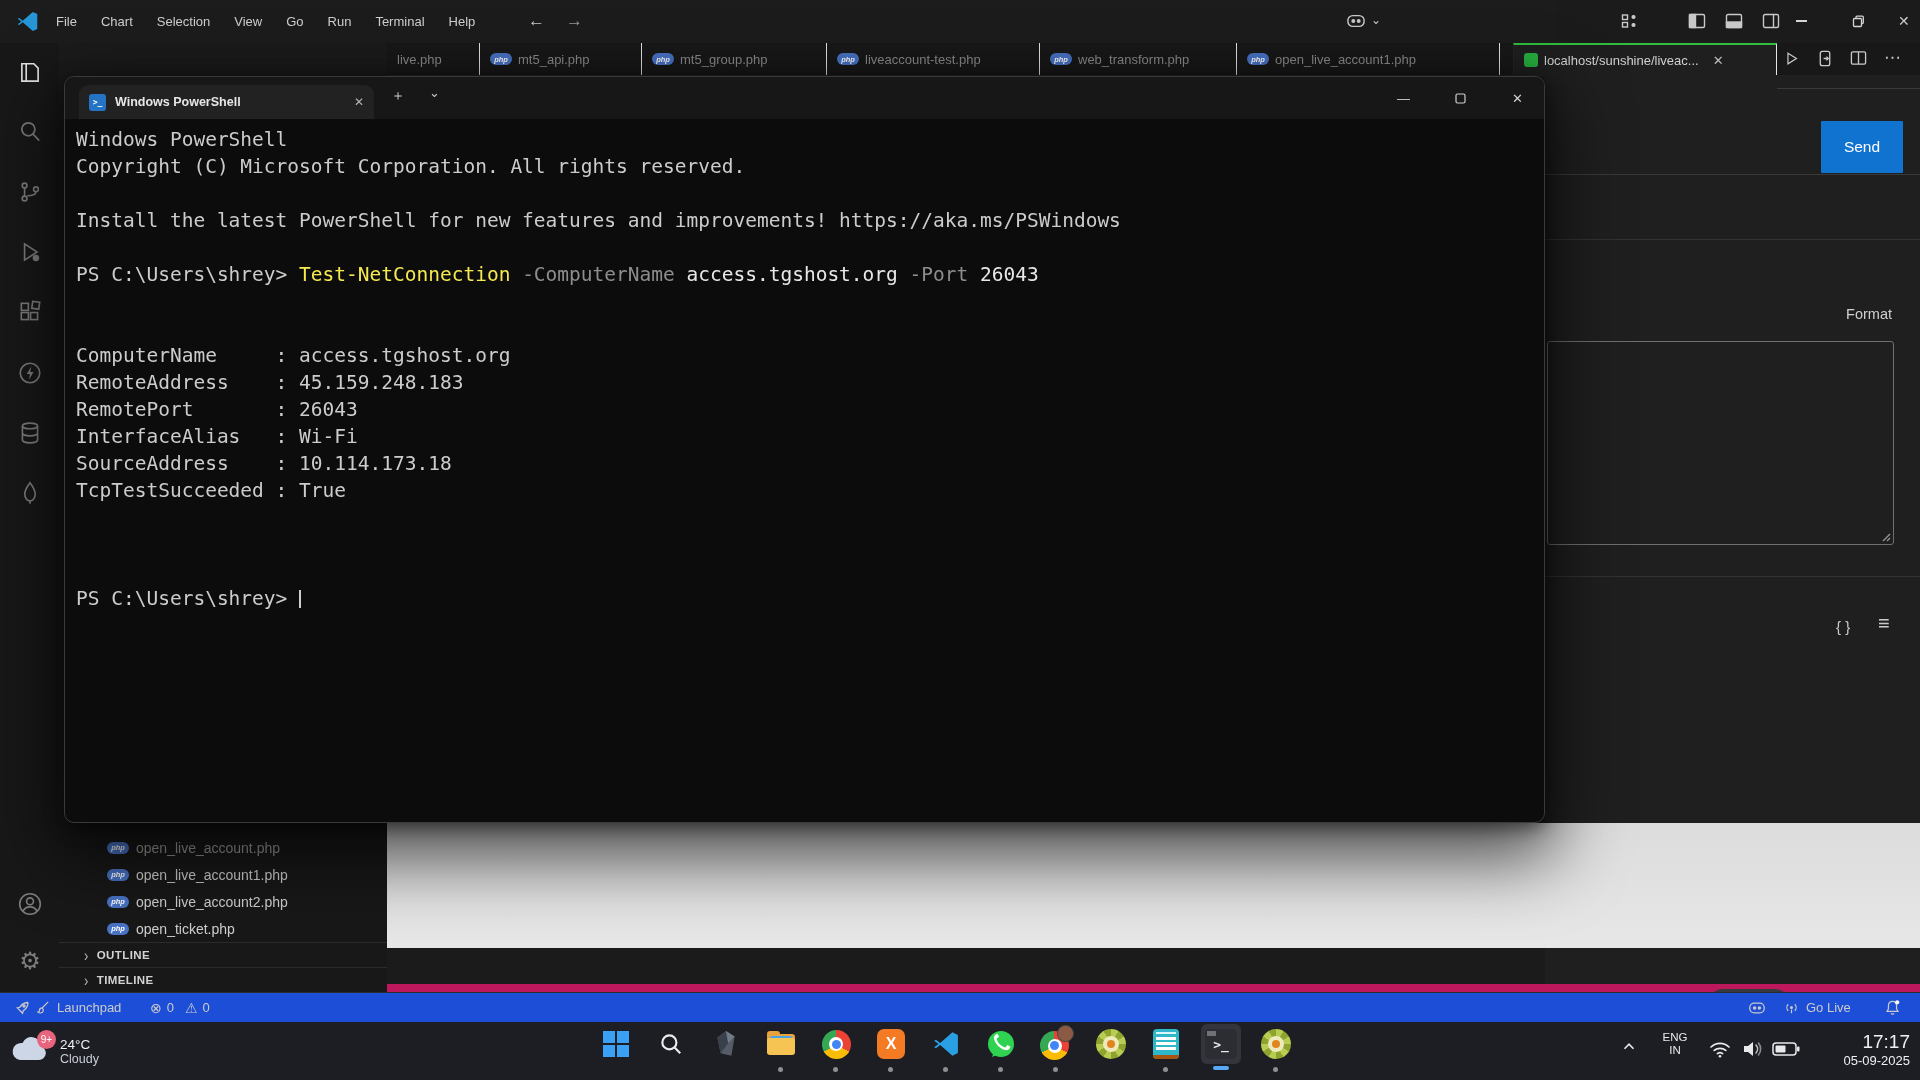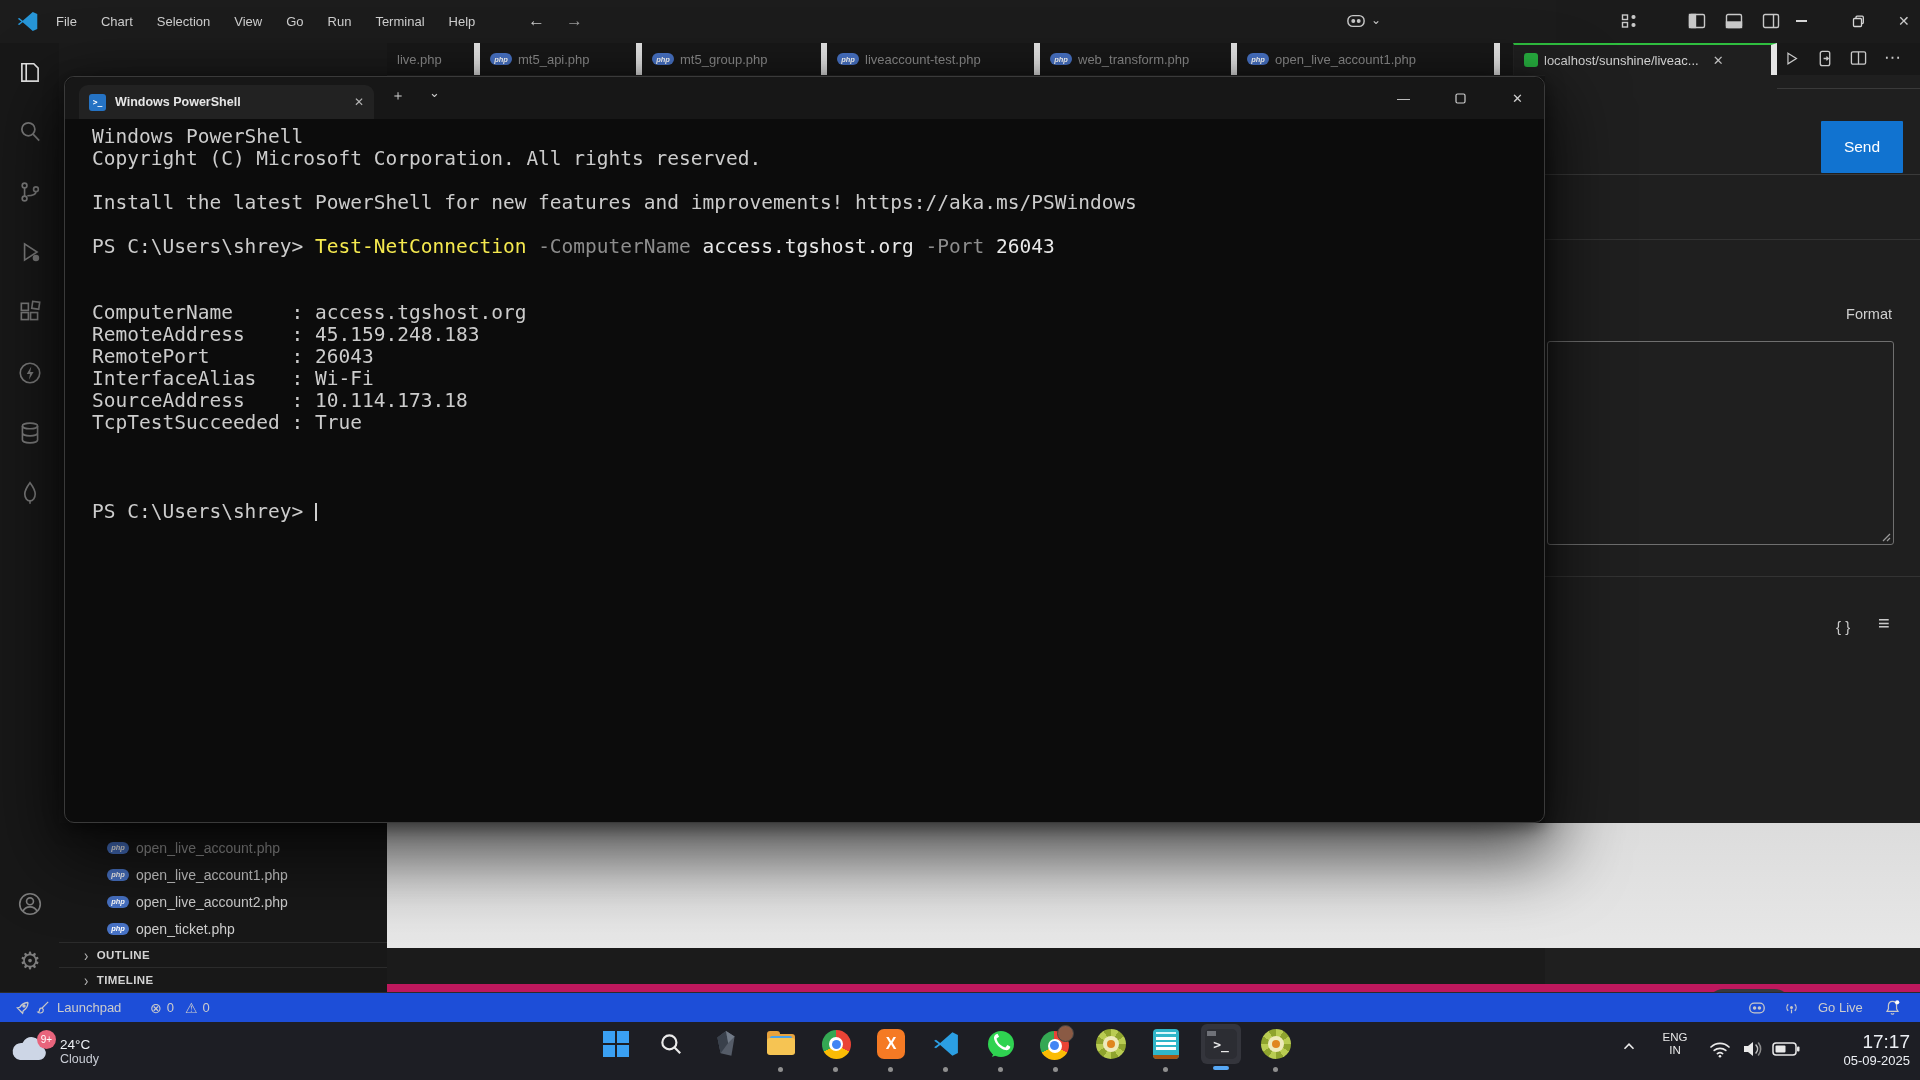--- a/index.html
+++ b/index.html
@@ -14,21 +14,21 @@
   .menu-item{padding:0 12px;font-size:13px;color:#cfcfcf;height:43px;display:flex;align-items:center;}
   #cmd-center{left:602px;top:8px;width:487px;height:26px;background:#2d2d2d;border:1px solid #4a4a4a;
               border-radius:7px;display:flex;align-items:center;justify-content:center;gap:6px;
               color:#b9b9b9;font-size:13px;}
   .tb-icon{color:#c9c9c9;display:flex;align-items:center;justify-content:center;}
   #activitybar{left:0;top:43px;width:59px;height:949px;background:#181818;}
   .act-icon{position:absolute;left:17px;width:26px;height:26px;color:#7d7d7d;}
   .act-icon.active{color:#e4e4e4;}
   #tabbar{left:387px;top:43px;width:1533px;height:32px;background:#181818;border-bottom:1px solid #252525;}
   .etab{position:absolute;top:0;height:32px;display:flex;align-items:center;gap:6px;padding:0 10px;
-        box-sizing:border-box;border-right:6px solid #e5e5e5;color:#8b8b8b;font-size:13px;background:#181818;
+        box-sizing:border-box;border-right:1px solid #e5e5e5;color:#8b8b8b;font-size:13px;background:#181818;
         white-space:nowrap;overflow:hidden;}
   .php-badge{flex:0 0 auto;width:22px;height:12px;border-radius:7px;background:#4873c6;color:#fff;
              font-size:7.5px;font-style:italic;font-weight:bold;display:flex;align-items:center;justify-content:center;}
   #sidebar-top{left:59px;top:43px;width:328px;height:33px;background:#181818;color:#bdbdbd;
                font-size:11px;letter-spacing:.5px;display:flex;align-items:center;padding-left:24px;box-sizing:border-box;}
 
   
   #right-panel{left:1545px;top:75px;width:375px;height:917px;background:#1f1f1f;}
   .hair{position:absolute;background:#3a3a3a;height:1px;}
   #send-btn{position:absolute;left:276px;top:46px;width:82px;height:52px;background:#1173d0;color:#fff;
@@ -63,21 +63,21 @@
 
   
   #ps-window{left:64px;top:76px;width:1481px;height:747px;border-radius:10px;background:#0c0c0c;
              box-shadow:0 25px 70px 10px rgba(0,0,0,.65), 0 4px 18px rgba(0,0,0,.5);border:1px solid #3a3a3a;box-sizing:border-box;}
   #ps-titlebar{position:absolute;left:0;top:0;width:100%;height:42px;background:#171717;border-radius:10px 10px 0 0;}
   #ps-tab{position:absolute;left:14px;top:8px;width:295px;height:34px;background:#222;border-radius:9px 9px 0 0;
           display:flex;align-items:center;gap:9px;padding:0 10px;box-sizing:border-box;}
   #ps-tab-icon{width:17px;height:17px;border-radius:3px;background:#2573c4;color:#fff;font-family:"DejaVu Sans Mono",monospace;
                font-size:8px;font-weight:bold;display:flex;align-items:center;justify-content:center;}
   #ps-term{position:absolute;left:11px;top:49px;white-space:pre;font-family:"DejaVu Sans Mono",monospace;
-           font-size:19.5px;line-height:22px;color:#cccccc;margin-left:16px;}
+           font-size:19.5px;line-height:27px;color:#cccccc;}
   .ps-cmd{color:#f5e94f;} .ps-param{color:#8d8d8d;} .ps-val{color:#e8e8e8;}
   #cursor{display:inline-block;width:2px;height:18px;background:#cfcfcf;transform:translateY(3px);}
   .winbtn{position:absolute;top:0;width:57px;height:42px;display:flex;align-items:center;justify-content:center;color:#d0d0d0;font-size:13px;}
 
   
   #taskbar{left:0;top:1022px;width:1920px;height:58px;background:#1d1e24;}
   .tb-slot{position:absolute;top:2px;width:40px;height:40px;display:flex;align-items:center;justify-content:center;}
   .tb-dot{position:absolute;top:45px;width:5px;height:5px;border-radius:50%;background:#8f8f8f;}
   #tb-active-tile{position:absolute;left:1201px;top:2px;width:40px;height:40px;background:#34353c;border-radius:6px;}
   #tb-active-pill{position:absolute;left:1213px;top:44px;width:16px;height:4px;border-radius:2px;background:#57a8f5;}
@@ -389,21 +389,21 @@
       <span style="font-size:14px;margin-left:6px;">⚠</span>
       <span>0</span>
     </div>
     <div class="row" style="position:absolute;left:1747px;top:0;height:29px;">
       <svg width="20" height="16" viewBox="0 0 24 20" fill="none" stroke="#c9c9c9" stroke-width="1.6">
           <rect x="3" y="4" width="18" height="12" rx="5.5"></rect>
           <circle cx="9" cy="10" r="1.4" fill="#c9c9c9"></circle>
           <circle cx="15" cy="10" r="1.4" fill="#c9c9c9"></circle>
         </svg>
     </div>
-    <div class="row" style="position:absolute;left:1784px;top:0;height:29px;gap:19px;">
+    <div class="row" style="position:absolute;left:1784px;top:0;height:29px;gap:7px;">
       <svg width="15" height="15" viewBox="0 0 16 16" fill="none" stroke="#c9c9c9" stroke-width="1.3">
           <circle cx="8" cy="8" r="1.6" fill="#c9c9c9" stroke="none"></circle>
           <path d="M4.5 4.5a5 5 0 0 0 0 7M11.5 4.5a5 5 0 0 1 0 7M8 10v4"></path>
         </svg>
       <span>Go Live</span>
     </div>
     <div class="row" style="position:absolute;left:1884px;top:0;height:29px;">
       <svg width="17" height="17" viewBox="0 0 18 18" fill="none" stroke="#c9c9c9" stroke-width="1.3">
           <path d="M9 2.5c-2.6 0-4.3 1.8-4.3 4.4v3.4L3.2 13h11.6l-1.5-2.7V6.9c0-2.6-1.7-4.4-4.3-4.4z"></path>
           <path d="M7.5 15a1.6 1.6 0 0 0 3 0"></path>

